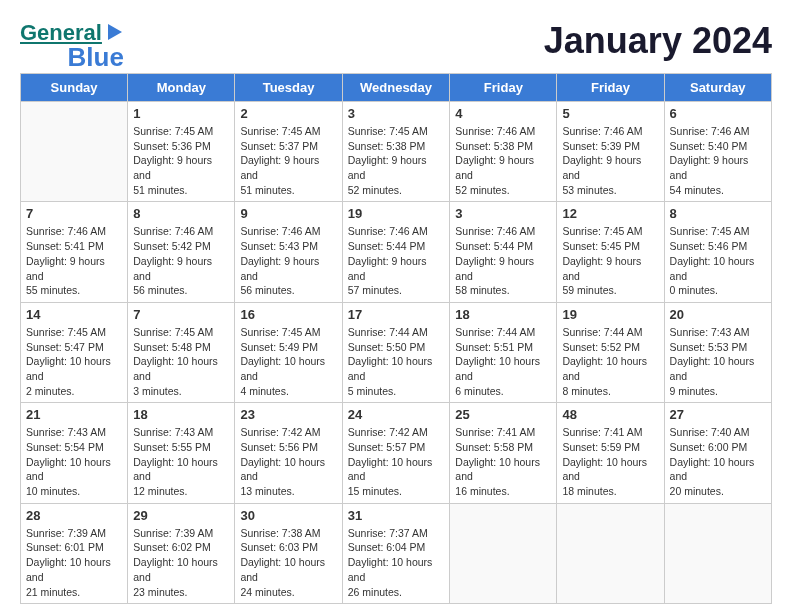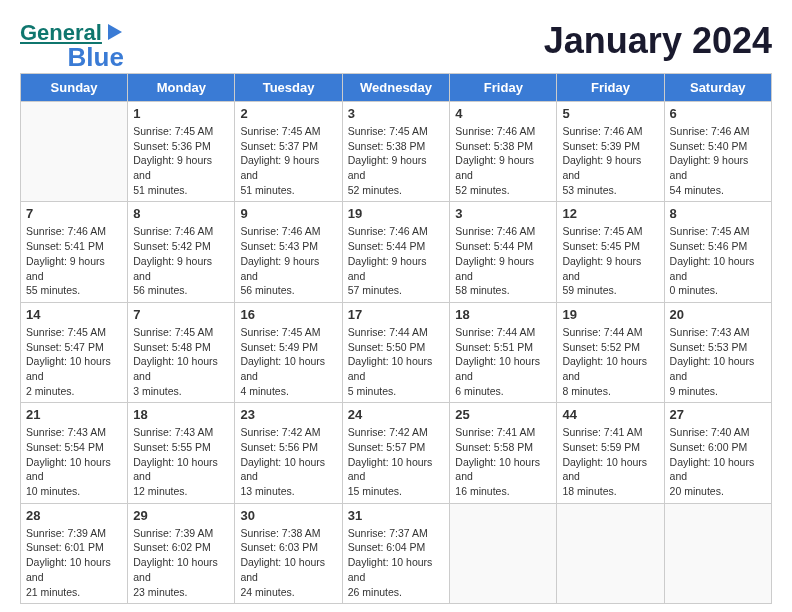--- a/index.html
+++ b/index.html
@@ -202,21 +202,21 @@
         </td>
         <td>
           <div class="day-number">24</div>
           <div class="day-info">Sunrise: 7:42 AM<br>Sunset: 5:57 PM<br>Daylight: 10 hours and<br>15 minutes.</div>
         </td>
         <td>
           <div class="day-number">25</div>
           <div class="day-info">Sunrise: 7:41 AM<br>Sunset: 5:58 PM<br>Daylight: 10 hours and<br>16 minutes.</div>
         </td>
         <td>
-          <div class="day-number">44</div>
+          <div class="day-number">48</div>
           <div class="day-info">Sunrise: 7:41 AM<br>Sunset: 5:59 PM<br>Daylight: 10 hours and<br>18 minutes.</div>
         </td>
         <td>
           <div class="day-number">27</div>
           <div class="day-info">Sunrise: 7:40 AM<br>Sunset: 6:00 PM<br>Daylight: 10 hours and<br>20 minutes.</div>
         </td>
       </tr>
       <tr>
         <td>
           <div class="day-number">28</div>

